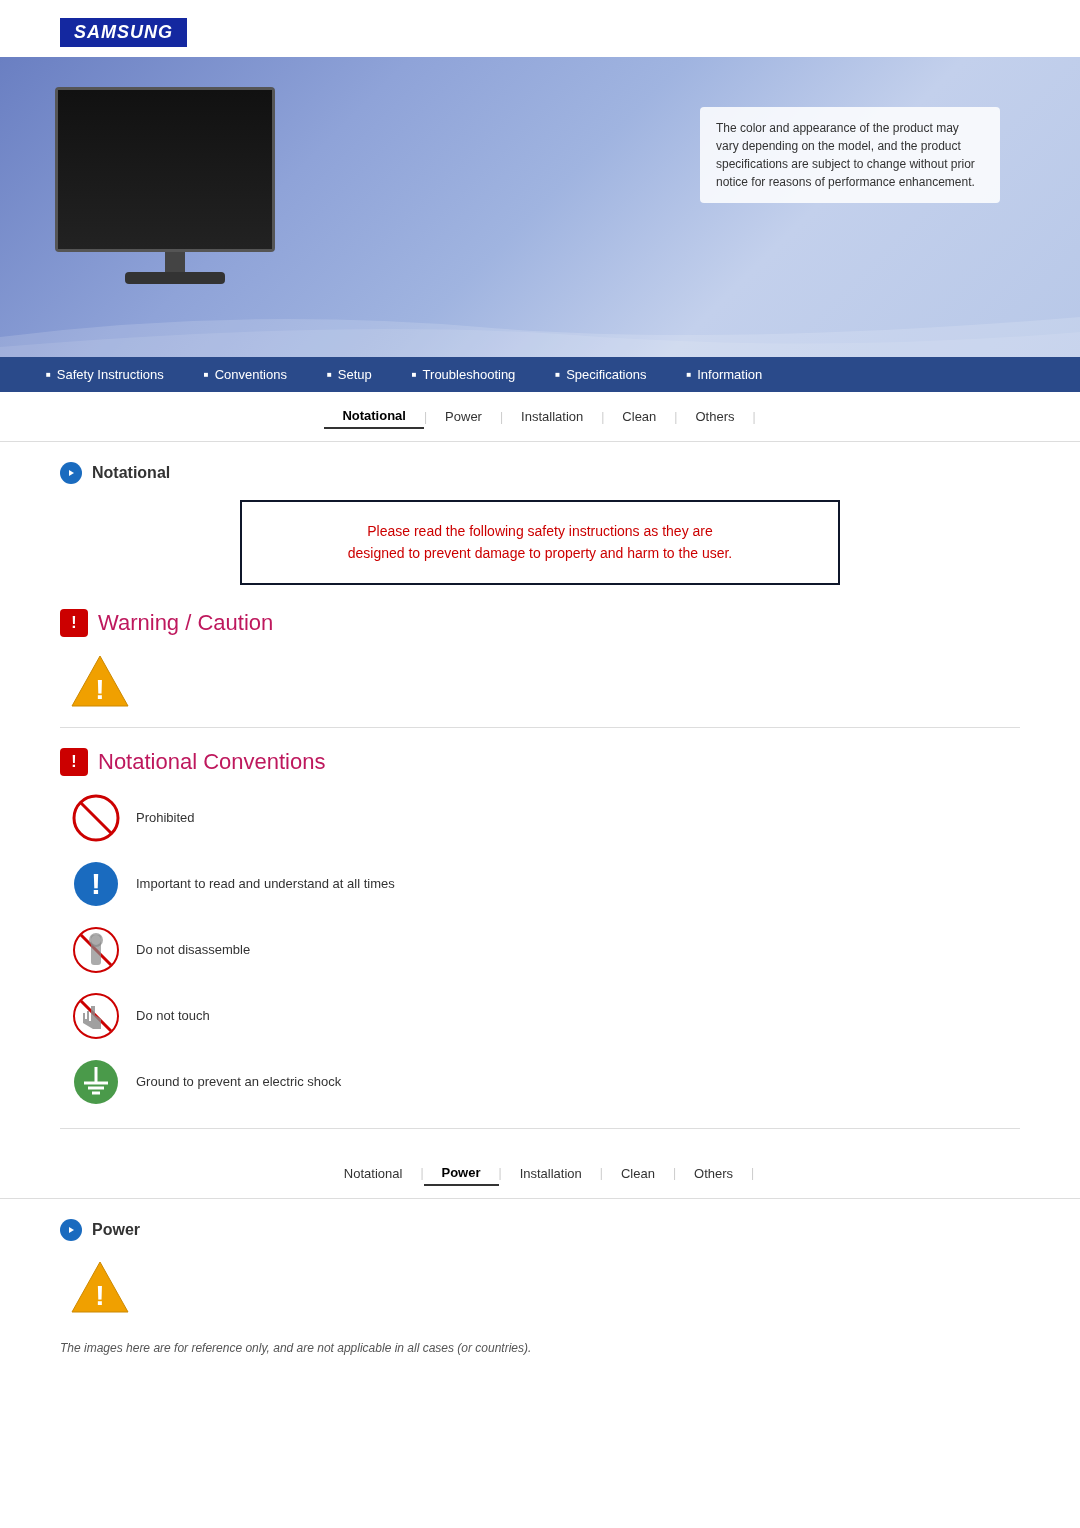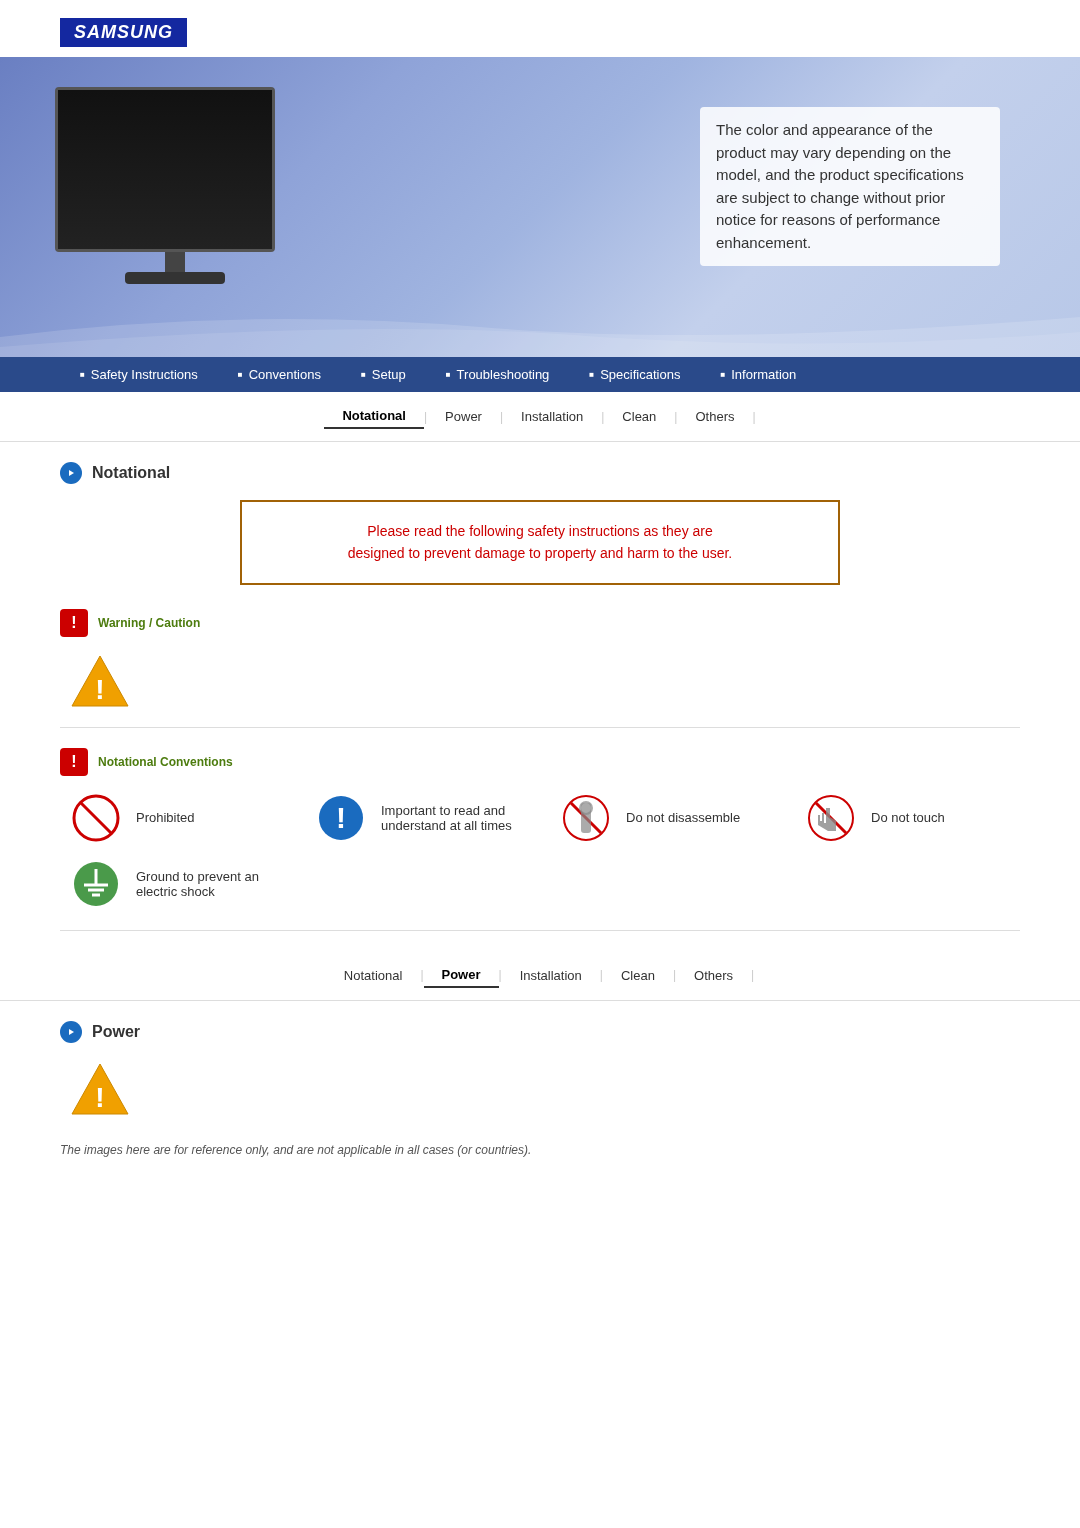--- a/index.html
+++ b/index.html
@@ -72,37 +72,37 @@
       border-radius: 4px;
     }
     .banner-text-box {
       position: absolute;
       right: 80px;
       top: 50px;
       background: rgba(255,255,255,0.85);
       border-radius: 4px;
       padding: 12px 16px;
       max-width: 300px;
-      font-size: 15px;
+      font-size: 12px;
       color: #333;
       line-height: 1.5;
     }
     .banner-curves {
       position: absolute;
       bottom: 0;
       right: 0;
       width: 100%;
       height: 60px;
     }
 
     
     .nav-tabs {
       background: #2a4a8a;
       display: flex;
-      padding: 0 60px;
+      padding: 0 26px;
     }
     .nav-tab {
       color: #fff;
       padding: 10px 20px;
       font-size: 13px;
       cursor: pointer;
       display: flex;
       align-items: center;
       gap: 6px;
       white-space: nowrap;
@@ -163,21 +163,21 @@
       font-weight: bold;
     }
     .section-title {
       font-size: 16px;
       font-weight: bold;
       color: #333;
     }
 
     
     .info-box {
-      border: 2px solid #a16207;
+      border: 2px solid #0f172a;
       padding: 18px 30px;
       text-align: center;
       margin: 16px auto;
       max-width: 600px;
       color: #c00;
       font-size: 14px;
       line-height: 1.6;
     }
 
     
@@ -198,23 +198,23 @@
       background: #cc0000;
       border-radius: 4px;
       display: flex;
       align-items: center;
       justify-content: center;
       color: #fff;
       font-size: 16px;
       font-weight: bold;
     }
     .warning-label {
-      font-size: 12px;
-      font-weight: bold;
-      color: #4d7c0f;
+      font-size: 22px;
+      font-weight: normal;
+      color: #be185d;
     }
     .warning-content {
       display: flex;
       align-items: flex-start;
       gap: 20px;
       margin-left: 10px;
     }
     .triangle-icon {
       width: 60px;
       height: 60px;
@@ -222,21 +222,21 @@
     }
 
     
     .conventions-section {
       margin: 20px 0;
       padding-bottom: 20px;
       border-bottom: 1px solid #ddd;
     }
     .conventions-grid {
       display: grid;
-      grid-template-columns: 1fr 1fr 1fr 1fr;
+      grid-template-columns: 1fr;
       gap: 14px 30px;
       margin-top: 16px;
       margin-left: 10px;
     }
     .convention-item {
       display: flex;
       align-items: center;
       gap: 14px;
     }
     .conv-icon {

